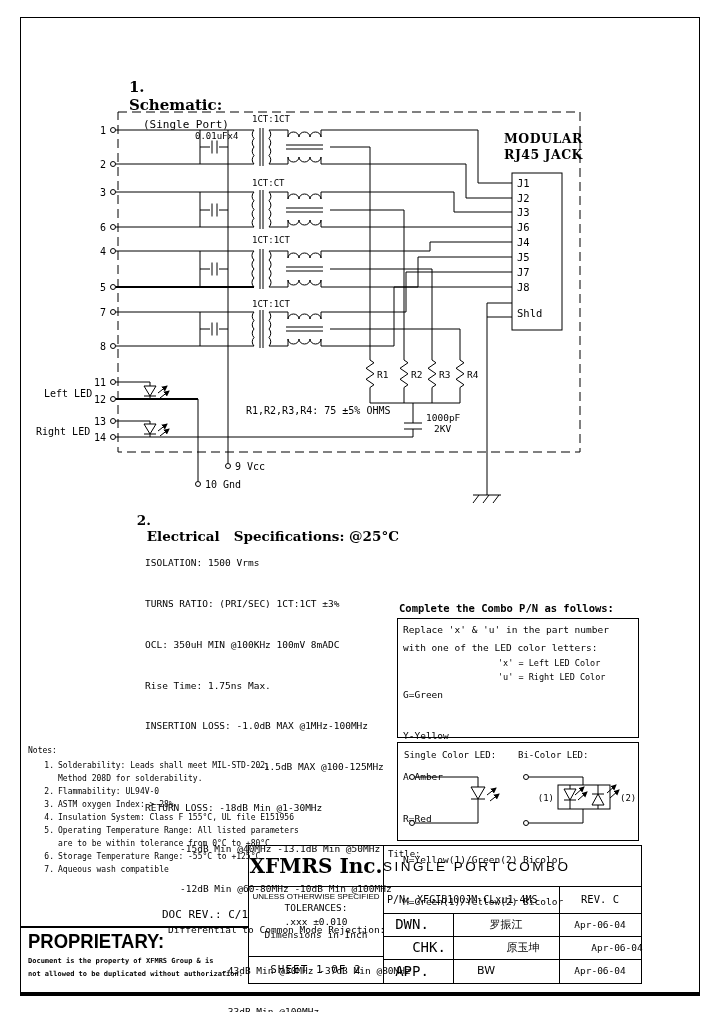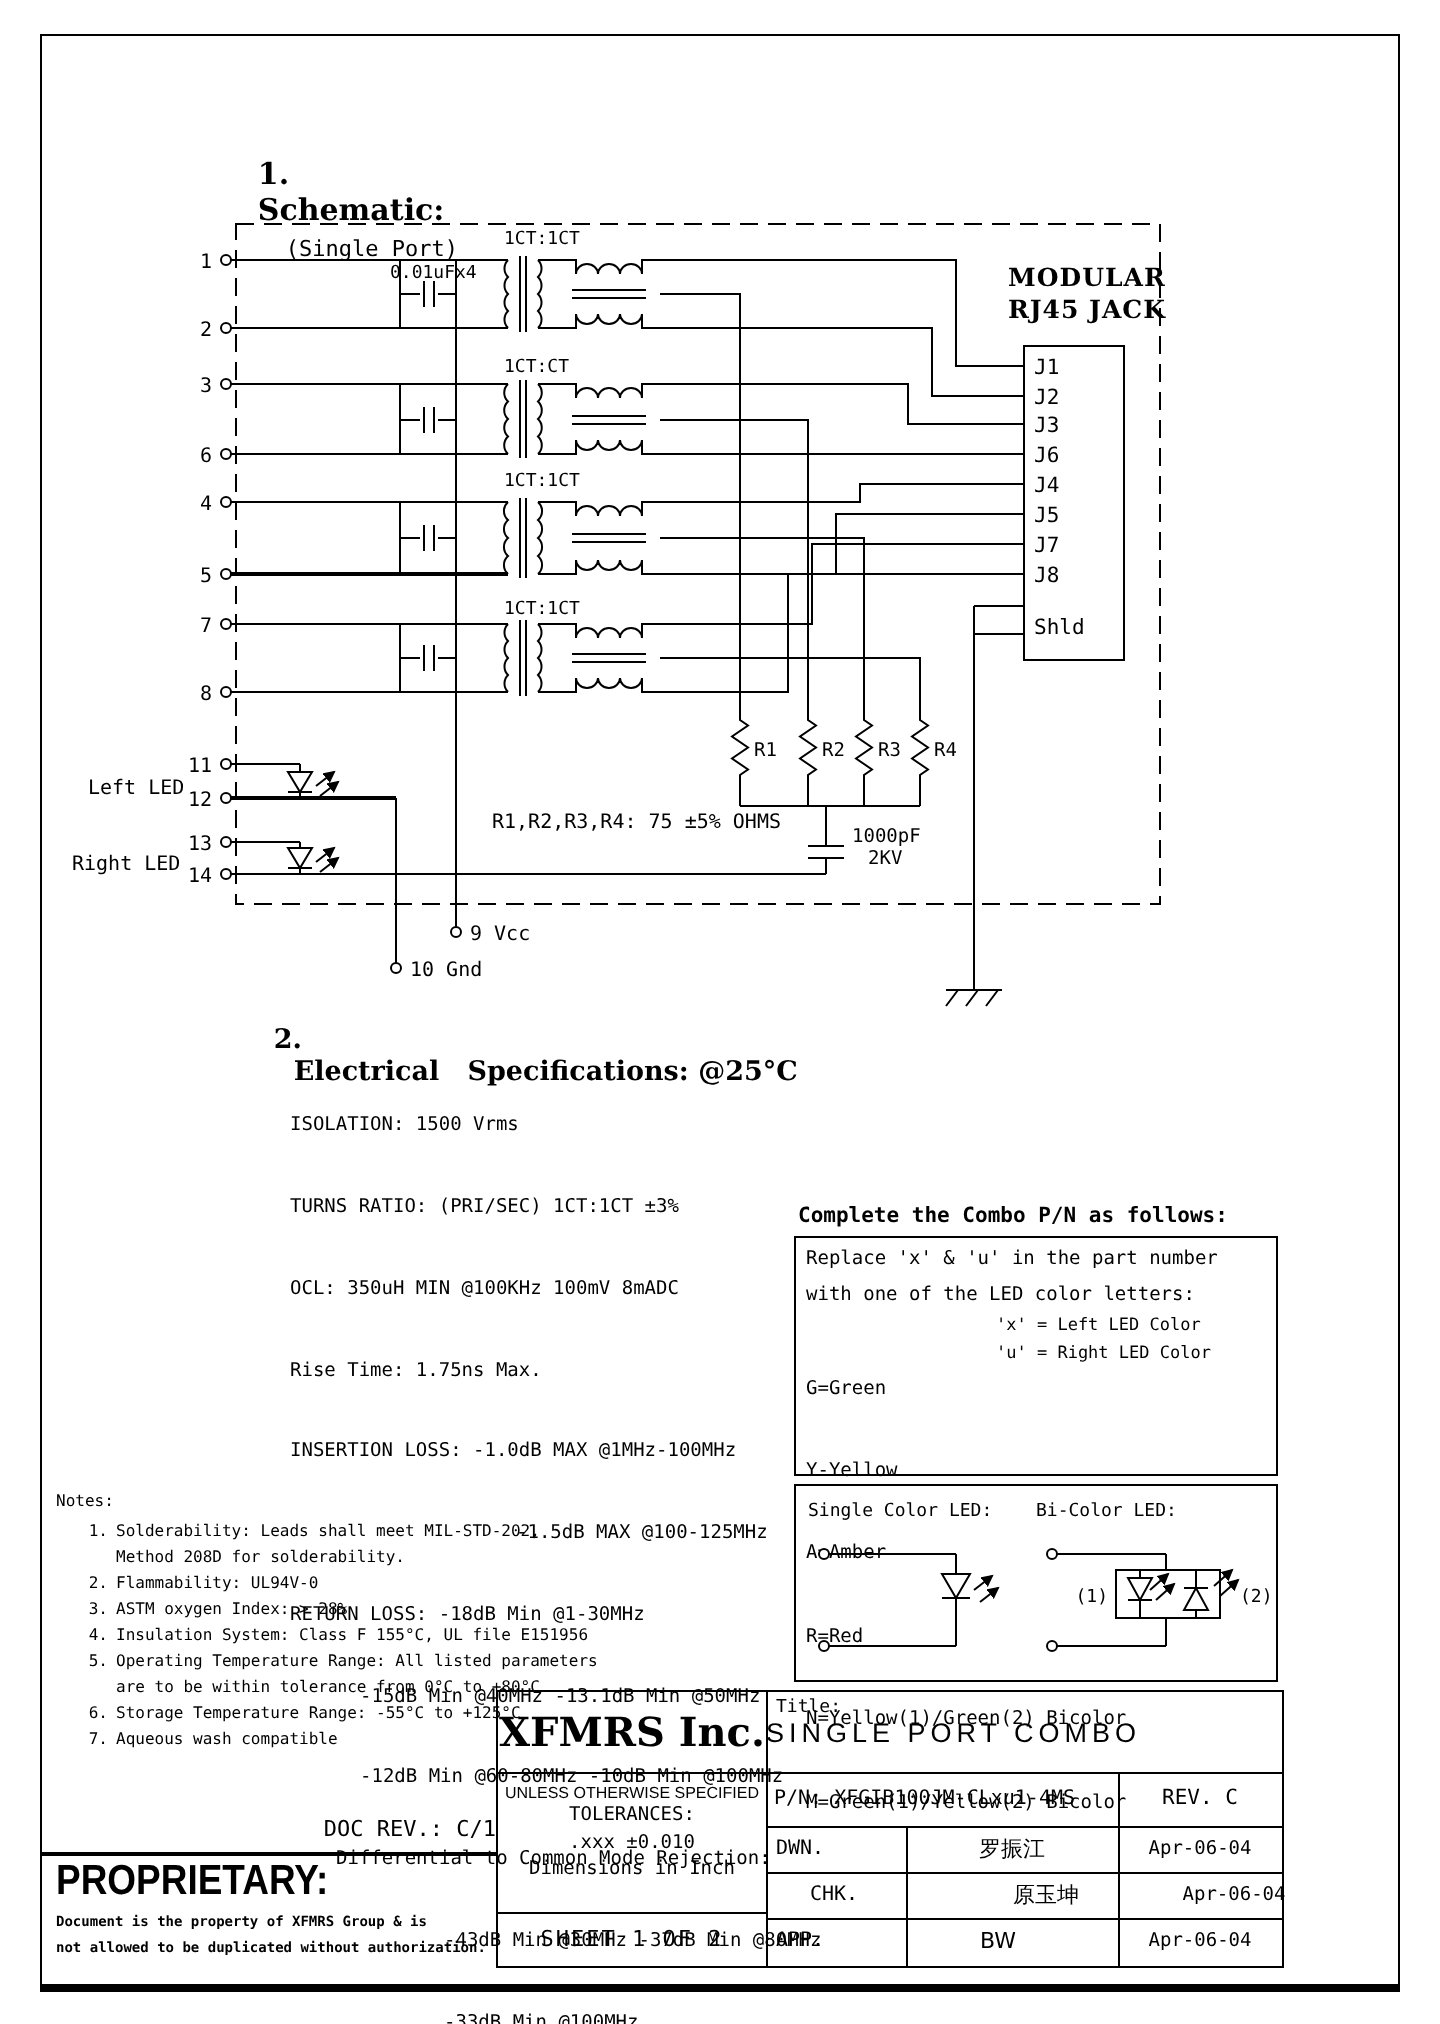--- a/index.html
+++ b/index.html
@@ -36,21 +36,21 @@
   .company{left:0;top:0;width:134px;height:40px;line-height:40px;text-align:center;
            font-family:"DejaVu Serif",serif;font-weight:bold;font-size:20px;}
   .tlabel{left:139px;top:3px;font-size:9px;}
   .ttext{left:134px;top:13px;width:258px;font-family:"Liberation Sans",sans-serif;
          font-size:13.5px;letter-spacing:2.5px;}
   .tol{left:0;top:41px;width:134px;text-align:center;}
   .tol .t1{font-family:"Liberation Sans",sans-serif;font-size:8px;margin-top:5px;}
   .tol .t2,.tol .t3,.tol .t4{font-size:9.5px;line-height:13.5px;}
   .pncell{left:134px;top:40px;width:176px;height:27px;line-height:27px;padding-left:4px;font-size:10px;white-space:pre;}
   .revcell{left:310px;top:40px;width:82px;height:27px;line-height:27px;text-align:center;font-size:10.5px;white-space:pre;}
-  .rlabel{left:116px;width:70px;text-align:center;font-size:10px;}
+  .rlabel{left:128px;width:70px;text-align:center;font-size:14px;}
   .rname{left:204px;width:106px;text-align:center;font-size:11px;font-family:"DejaVu Sans",sans-serif;}
   .rdate{left:310px;width:82px;text-align:center;font-size:9.5px;}
   .r3{top:67px;height:23px;line-height:23px;}
   .r4{top:90px;height:23px;line-height:23px;padding-left:17px;}
   .r5{top:113px;height:24px;line-height:24px;}
   .sheet{left:0;top:110px;width:134px;height:27px;line-height:27px;text-align:center;font-size:11px;letter-spacing:1px;white-space:pre;}
   
   #docrev{left:100px;top:908px;width:148px;text-align:right;font-size:11px;white-space:pre;}
   #propline{left:21px;top:926px;width:227px;height:1.5px;background:#000;}
   #prop{left:28px;top:929px;}
@@ -345,21 +345,21 @@
     </div>
     <div class="cell pncell">P/N: XFGIB100JM-CLxu1-4MS</div>
     <div class="cell revcell">REV. C</div>
     <div class="cell rlabel r3">DWN.</div>
     <div class="cell rname r3">罗振江</div>
     <div class="cell rdate r3">Apr-06-04</div>
     <div class="cell rlabel r4">CHK.</div>
     <div class="cell rname r4">原玉坤</div>
     <div class="cell rdate r4">Apr-06-04</div>
     <div class="cell rlabel r5">APP.</div>
-    <div class="cell rname r5" style="text-align:left;padding-left:37px">BW</div>
+    <div class="cell rname r5" style="text-align:left;padding-left:24px">BW</div>
     <div class="cell rdate r5">Apr-06-04</div>
     <div class="cell sheet">SHEET 1 OF 2</div>
   </div>
 
   <div id="docrev" class="abs">DOC REV.: C/1</div>
   <div id="propline" class="abs"></div>
   <div id="prop" class="abs">
     <div class="big">PROPRIETARY:</div>
     <div class="fine">Document is the property of XFMRS Group &amp; is</div>
     <div class="fine">not allowed to be duplicated without authorization.</div>

